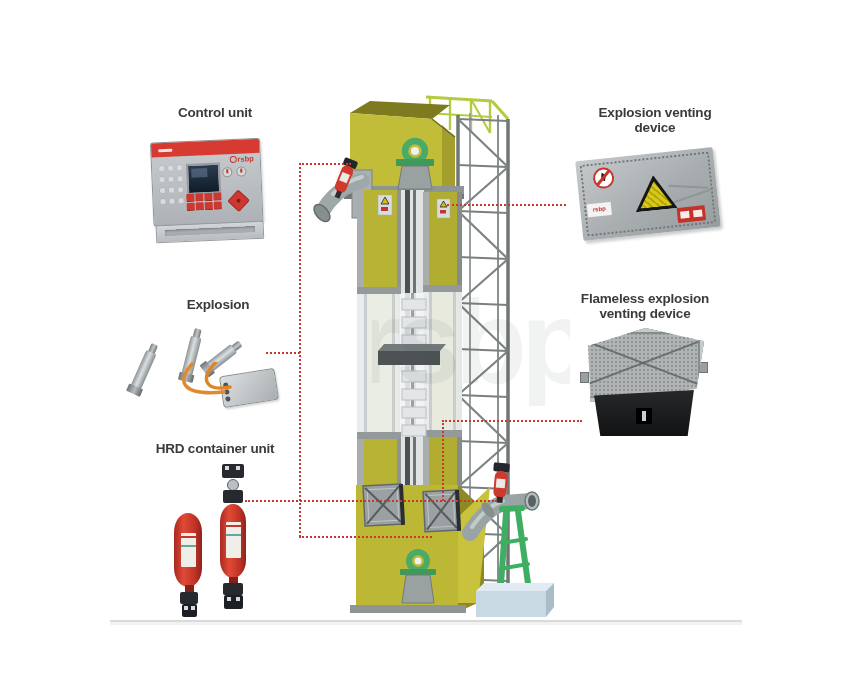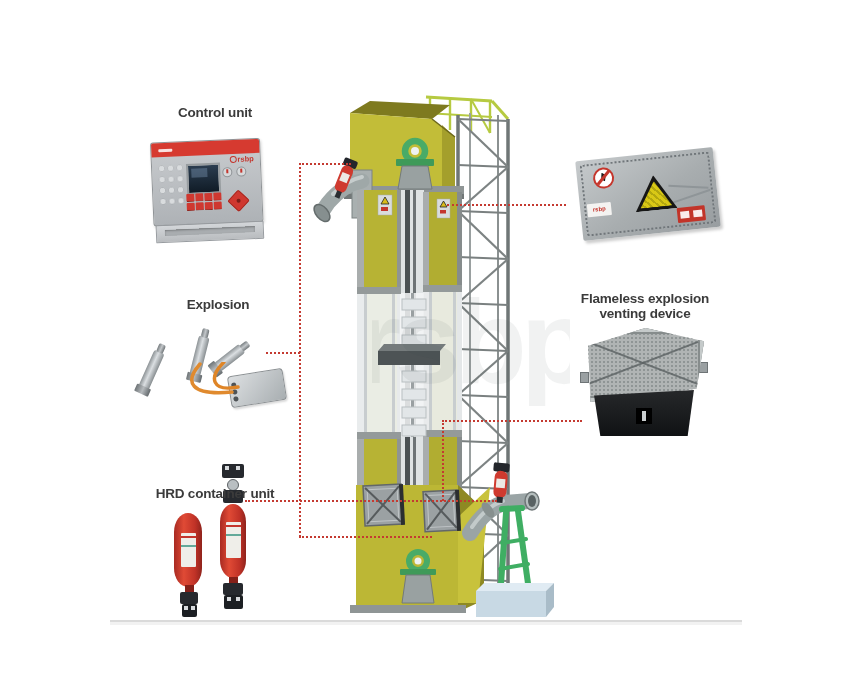--- a/index.html
+++ b/index.html
@@ -1,17 +1,17 @@
 <!DOCTYPE html>
 <html><head>
 <meta charset="utf-8">
 <style>
   html,body{margin:0;padding:0;background:#fff;}
   .canvas{position:relative;width:748px;height:690px;background:#ffffff;overflow:hidden;
-          font-family:"Liberation Sans",sans-serif;padding-left:8px;}
+          font-family:"Liberation Sans",sans-serif;}
   .abs{position:absolute;}
   
   .label{position:absolute;font-weight:bold;font-size:13.5px;line-height:1.1;color:#3b3b3b;
          text-align:center;white-space:pre-line;letter-spacing:-0.2px;z-index:5;}
   
   .conn{position:absolute;z-index:6;pointer-events:none;}
   .conn.h{border-top:2px dotted #c43a31;height:0;}
   .conn.v{border-left:2px dotted #c43a31;width:0;}
   
   .watermark{position:absolute;left:372px;top:278px;width:198px;height:128px;z-index:4;
@@ -111,21 +111,23 @@
   
   .elev{position:absolute;left:278px;top:55px;width:292px;height:570px;z-index:2;}
 </style>
 </head>
 <body>
 
 <div class="canvas">
 
   <div class="label" style="left:140px;top:106px;width:150px;">Control unit</div>
   <div class="label" style="left:143px;top:298px;width:150px;">Explosion</div>
-  <div class="label" style="left:115px;top:442px;width:200px;margin-top:45px;">HRD container unit</div>
+  <div class="label" style="left:115px;top:442px;width:200px;">HRD container unit</div>
+  <div class="label" style="left:565px;top:106px;width:180px;">Explosion venting
+device</div>
   <div class="label" style="left:550px;top:292px;width:190px;">Flameless explosion
 venting device</div>
 
   <div class="cu">
     <div class="cu-body">
       <div class="cu-bar">
         <span class="cu-bar-text"></span>
       </div>
       <div class="cu-logo"><span class="dot"></span><span>rsbp</span></div>
       <div class="cu-grid"></div>

